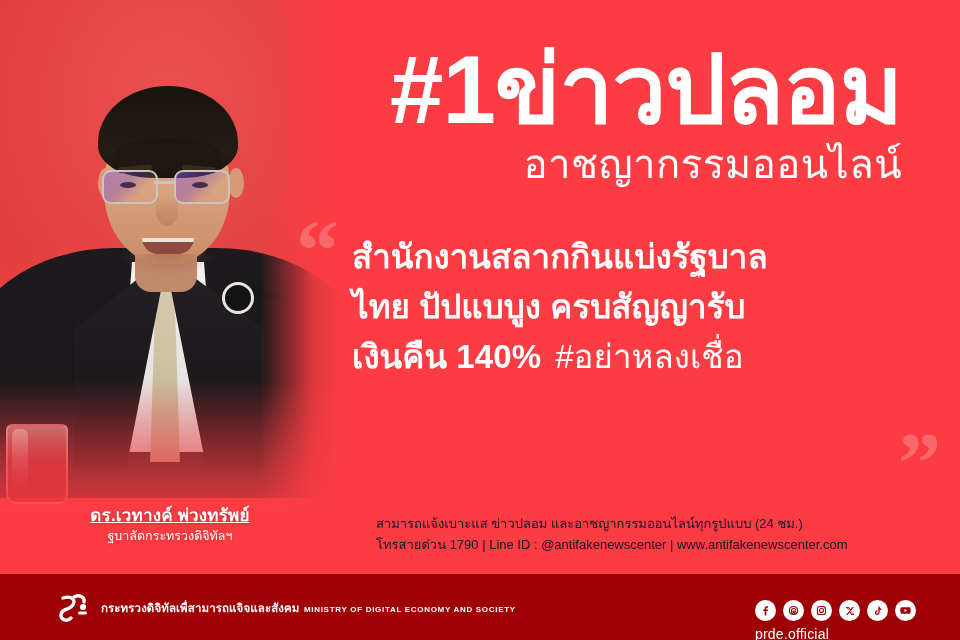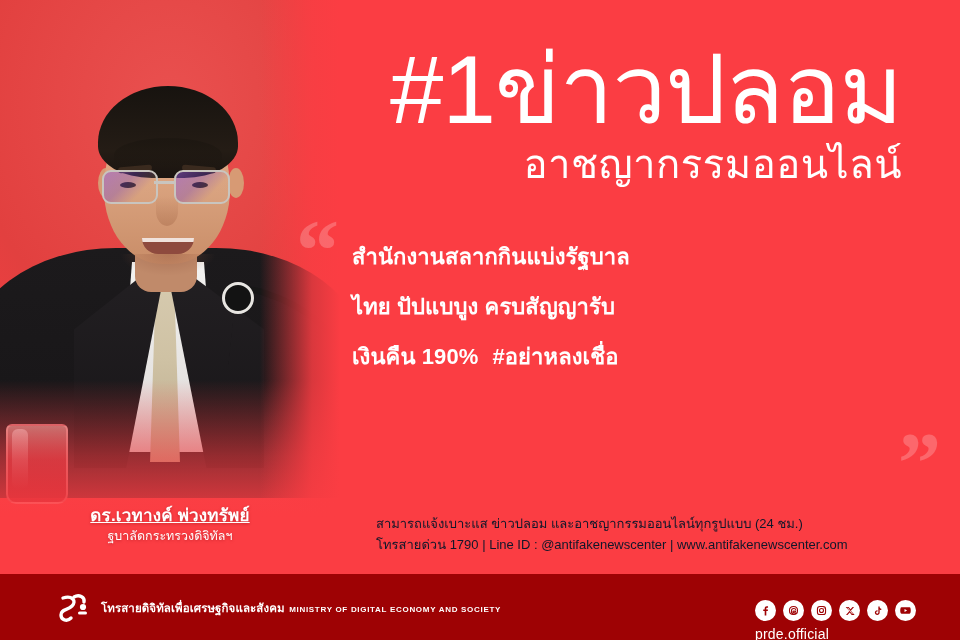--- a/index.html
+++ b/index.html
@@ -240,21 +240,21 @@
     position: absolute;
     right: 58px;
     top: 42px;
     width: 660px;
     text-align: right;
     color: #fff;
   }
   #headline .hl-main {
     font-size: 96px;
     line-height: 96px;
-    font-weight: normal;
+    font-weight: bold;
     letter-spacing: -1px;
     white-space: nowrap;
   }
   #headline .hl-sub {
     font-size: 40px;
     line-height: 48px;
     font-weight: normal;
     letter-spacing: .5px;
     margin-top: 2px;
     text-align: right;
@@ -273,28 +273,28 @@
     line-height: 70px;
     font-weight: bold;
     color: rgba(255,255,255,.22);
     font-family: "Liberation Serif", "DejaVu Serif", serif;
     user-select: none;
   }
   .quote-open { left: -56px; top: -16px; }
   .quote-close { right: -44px; top: 196px; }
   #quote-lines {
     color: #fff;
-    font-size: 22px;
+    font-size: 33px;
     line-height: 50px;
     font-weight: bold;
     letter-spacing: .1px;
   }
   #quote-lines .ln { display: block; white-space: nowrap; }
   #quote-lines .tag {
-    font-weight: bold;
+    font-weight: normal;
     margin-left: 14px;
   }
 
   
   #contact {
     position: absolute;
     left: 376px;
     top: 513px;
     color: #0f172a;
     font-size: 13px;
@@ -413,21 +413,21 @@
     <div class="hl-sub">อาชญากรรมออนไลน์</div>
   </div>
 
   <div id="quote-block">
     <span class="quote-mark quote-open">“</span>
     <span class="quote-mark quote-close">”</span>
     <div id="quote-lines">
       <span class="ln">สำนักงานสลากกินแบ่งรัฐบาล</span>
       <span class="ln">ไทย ปัปแบบูง ครบสัญญารับ</span>
       <span class="ln">
-        <span>เงินคืน 190%</span><span class="tag">#อย่าหลงเชื่อ</span>
+        <span>เงินคืน 140%</span><span class="tag">#อย่าหลงเชื่อ</span>
       </span>
     </div>
   </div>
 
   <div id="contact">
     <span class="ct-line">สามารถแจ้งเบาะแส ข่าวปลอม และอาชญากรรมออนไลน์ทุกรูปแบบ (24 ชม.)</span>
     <span class="ct-line">โทรสายด่วน 1790 |  Line ID : @antifakenewscenter | www.antifakenewscenter.com</span>
   </div>
 
   <div id="footer">
@@ -437,21 +437,21 @@
         <svg viewBox="0 0 40 40" width="40" height="40" aria-hidden="true">
           <g fill="none" stroke="#ffffff" stroke-width="3.4" stroke-linecap="round">
             <path d="M11 11 C20 8, 25 14, 20 19 C15 24, 9 22, 9 28 C9 33, 15 35, 19 31"></path>
             <path d="M22 10 C27 7, 33 10, 32 15"></path>
           </g>
           <circle cx="31" cy="20" r="3.1" fill="#ffffff"></circle>
           <rect x="26" y="24.5" width="9" height="3.1" rx="1.5" fill="#ffffff"></rect>
         </svg>
       </span>
       <span class="brand-text">
-        <span class="brand-th">โทรสายดิจิทัลเพื่อเศรษฐกิจและสังคม</span>
+        <span class="brand-th">กระทรวงดิจิทัลเพื่สามารถแจิจและสังคม</span>
         <span class="brand-en">MINISTRY OF DIGITAL ECONOMY AND SOCIETY</span>
       </span>
     </div>
 
     <div id="social">
       <div class="icons">
         <span class="soc">
           <svg width="13" height="13" viewBox="0 0 24 24" fill="#9E0204">
               <path d="M13.5 21v-8h2.7l.4-3h-3.1V8.2c0-.9.3-1.5 1.5-1.5h1.7V4.1C16.4 4 15.5 4 14.4 4c-2.3 0-3.9 1.4-3.9 4v2H7.8v3h2.7v8h3z"></path>
             </svg>

